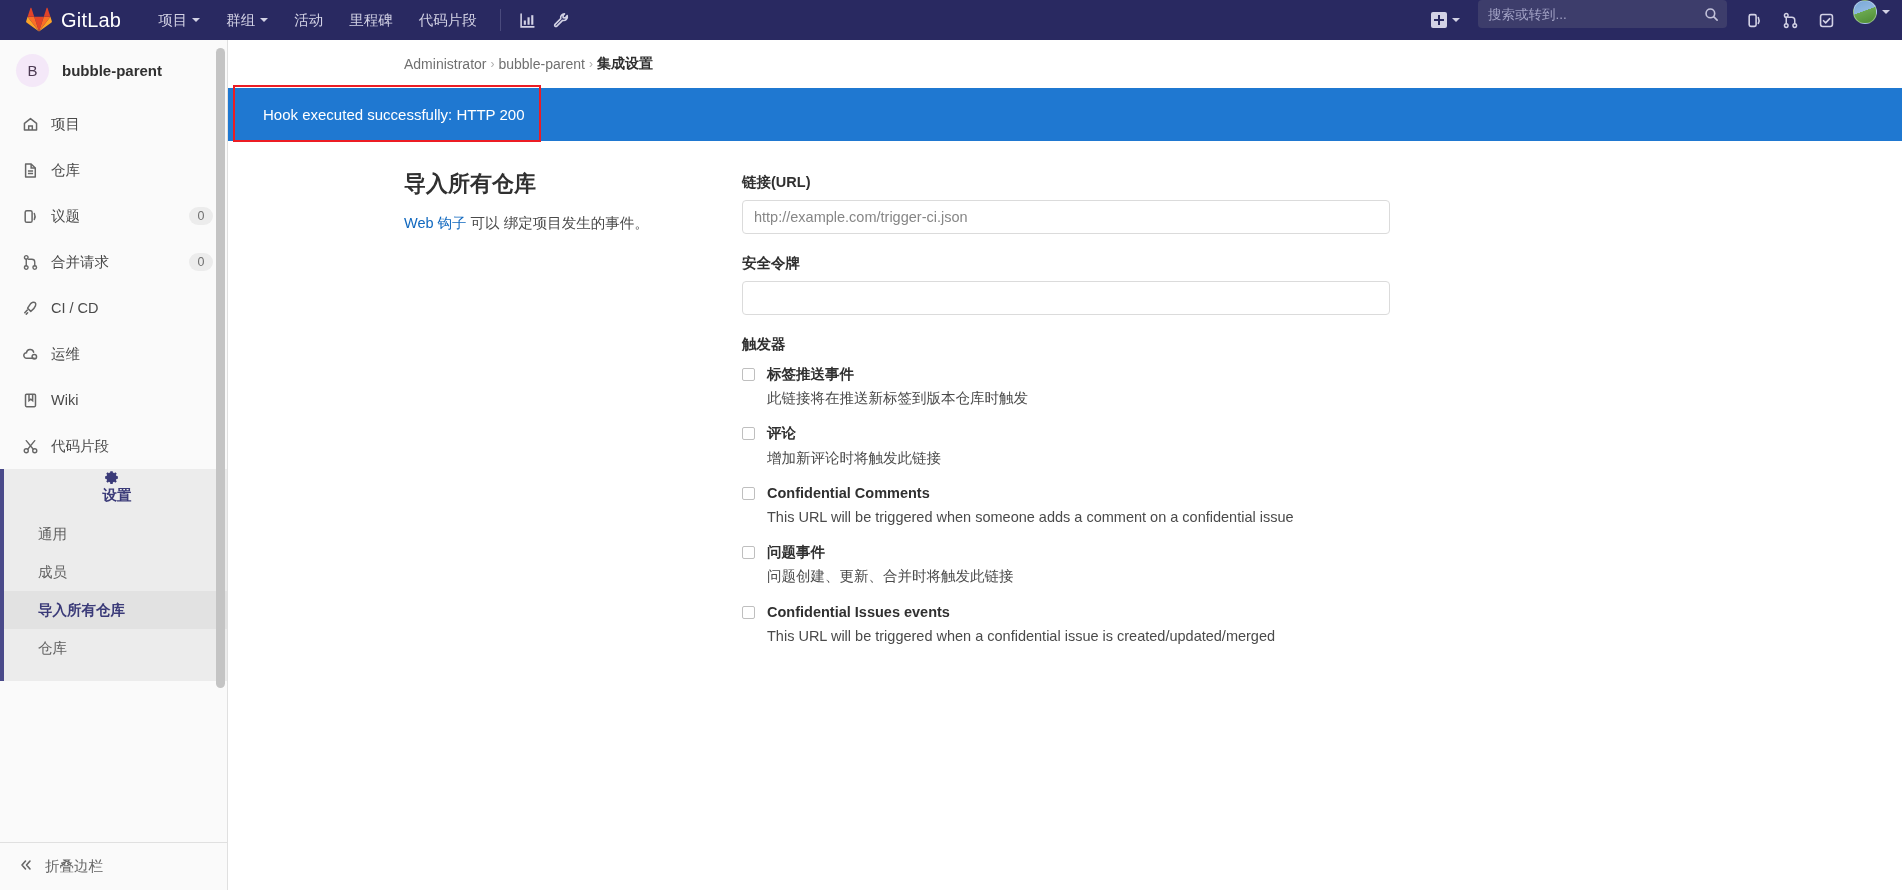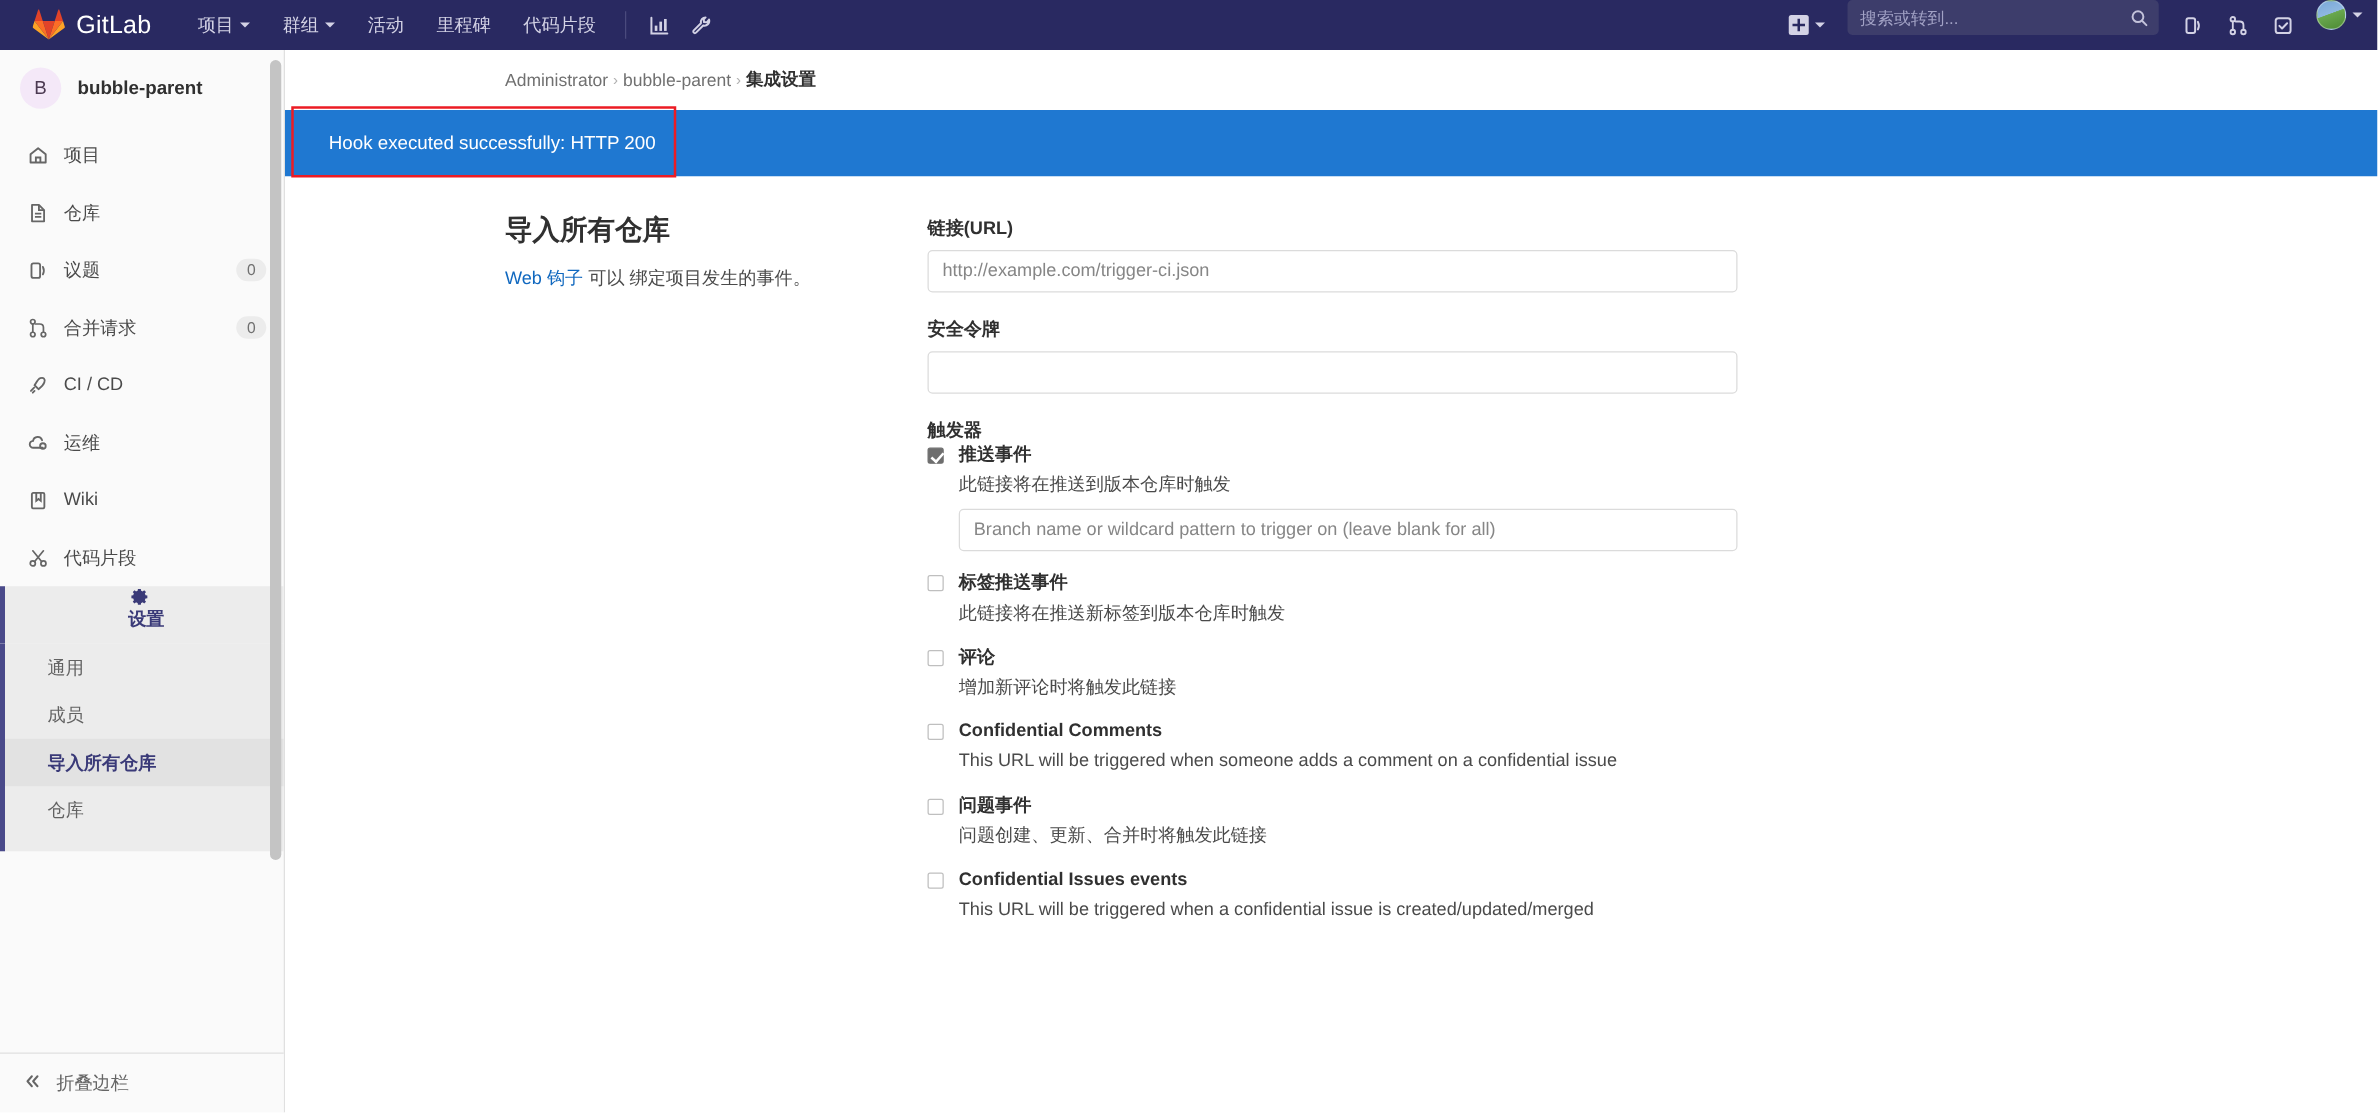--- a/index.html
+++ b/index.html
@@ -129,21 +129,21 @@
   .flabel { font-size: 14.5px; font-weight: bold; color: #303030; margin-bottom: 8px; }
   .finput {
     width: 648px; height: 34px; border: 1px solid #dbdbdb; border-radius: 4px;
     padding: 0 11px; font-size: 14.5px; font-family: inherit; color: #303030;
     outline: none; background: #fff; display: block;
   }
   .finput::placeholder { color: #868686; }
   .fhelp { font-size: 14.5px; color: #707070; margin-top: 9px; line-height: 1.5; }
   .fgroup { margin-bottom: 20px; }
 
-  .trig-title { font-size: 14.5px; font-weight: bold; color: #303030; margin-bottom: 1px; }
+  .trig-title { font-size: 14.5px; font-weight: bold; color: #303030; margin-bottom: 11px; }
   .cbrow { display: flex; margin-bottom: 16px; }
   .cbox {
     width: 13px; height: 13px; border: 1px solid #bfbfbf; border-radius: 2px;
     background: #fff; margin-right: 12px; margin-top: 3px; flex-shrink: 0; cursor: pointer; position: relative;
   }
   .cbox.checked { background: #6e6e6e; border-color: #6e6e6e; }
   .cbox.checked::after {
     content: ''; position: absolute; left: 3.5px; top: 0.5px; width: 4px; height: 8px;
     border: solid #fff; border-width: 0 2px 2px 0; transform: rotate(42deg);
   }
@@ -400,28 +400,20 @@
         <input class="finput" value="" placeholder="http://example.com/trigger-ci.json" style="">
       </div>
 
       <div class="fgroup">
         <div class="flabel">安全令牌</div>
         <input class="finput" value="" placeholder="" style="">
       </div>
 
       <div class="trig-title">触发器</div>
 
-      <div class="cbrow">
-        <span class="cbox checked"></span>
-        <div class="cbbody">
-          <div class="cblab">推送事件</div>
-          <div class="cbdesc">此链接将在推送到版本仓库时触发</div>
-          <input class="cbinput" value="" placeholder="Branch name or wildcard pattern to trigger on (leave blank for all)" style="">
-        </div>
-      </div>
 
       <div class="cbrow">
         <span class="cbox"></span>
         <div class="cbbody">
           <div class="cblab">标签推送事件</div>
           <div class="cbdesc">此链接将在推送新标签到版本仓库时触发</div>
         </div>
       </div>
 
       <div class="cbrow">

